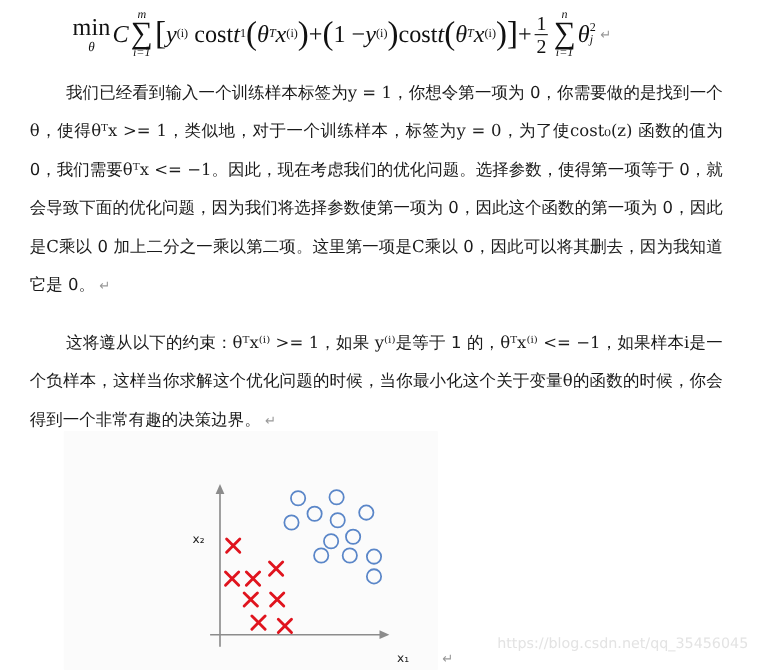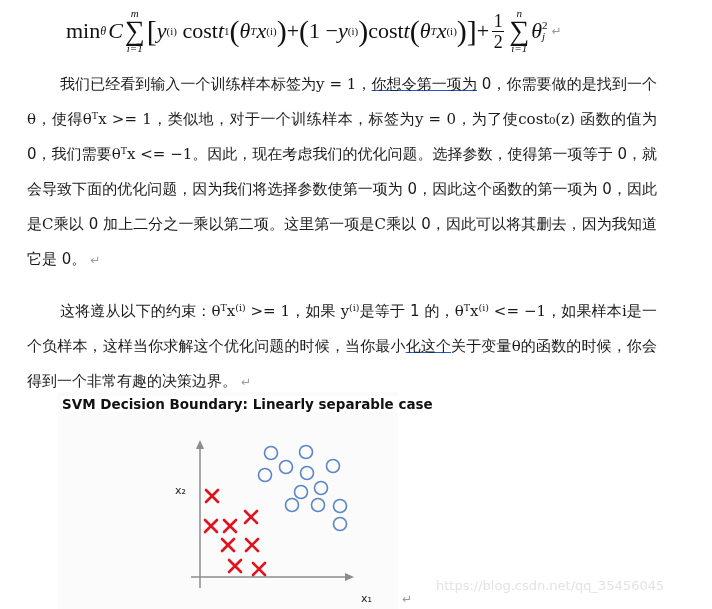--- a/index.html
+++ b/index.html
@@ -7,57 +7,57 @@
     width: 712px; height: 609px; position: relative; overflow: hidden;
     font-family: "DejaVu Serif", "Liberation Serif", serif;
     color: #111111;
   }
   .formula {
     position: absolute; left: 66px; top: 6px; height: 50px;
     font-family: "Liberation Serif", serif; font-size: 22px;
     display: flex; align-items: center; white-space: nowrap; color: #111;
   }
   .formula i { font-style: italic; }
-  .formula .min { display: inline-flex; align-items: center; line-height: 1; margin-right: 2px; }
+  .formula .min { display: inline-flex; flex-direction: column; align-items: center; line-height: 1; margin-right: 2px; }
   .formula .min .sub { font-size: 12px; font-style: italic; }
   .formula .sum { display: inline-flex; flex-direction: column; align-items: center; line-height: 0.9; margin: 0 2px; }
   .formula .sum .lim { font-size: 11px; font-style: italic; }
   .formula .sum .sig { font-size: 28px; }
   .formula sup { font-size: 11px; }
   .formula sub { font-size: 11px; }
   .formula .big { font-size: 30px; font-weight: 300; }
   .formula .frac { display: inline-flex; flex-direction: column; align-items: center; font-size: 18px; line-height: 1; margin: 0 3px; }
   .formula .frac .bar { border-top: 1px solid #111; width: 12px; margin: 1px 0; }
   .ret { color: #9a9a9a; font-family: "DejaVu Sans", sans-serif; font-size: 12px; margin-left: 4px; }
 
   .para {
     position: absolute; left: 27px; width: 630px;
     font-family: "DejaVu Sans", sans-serif; font-size: 15px;
     line-height: 35px; text-indent: 33px; text-align: justify;
     color: #1a1a1a;
   }
   .para .m { font-family: "DejaVu Serif", serif; }
-  .para .ul { text-decoration: underline; text-decoration-color: #2b57c9; }
+  .para .ul { text-decoration-color: #2b57c9; }
   .p1 { top: 67px; }
   .p2 { top: 294px; }
 
   .figure {
     position: absolute; left: 58px; top: 392px; width: 340px; height: 217px;
     background: #fbfbfb;
   }
   .fig-title {
     position: absolute; left: 4px; top: 4px;
     font-family: "DejaVu Sans", sans-serif; font-weight: bold; font-size: 13.5px;
     color: #111; background: #fff; white-space: nowrap;
   }
   .figure svg { position: absolute; left: 0; top: 0; }
   .axis-label { font-family: "DejaVu Sans", sans-serif; font-size: 11px; fill: #222; }
 
   .watermark {
-    position: absolute; left: 436px; top: 578px;
+    position: absolute; left: 452px; top: 578px;
     font-family: "DejaVu Sans", sans-serif; font-size: 13px; color: #e3e3e3;
     white-space: nowrap;
   }
   .fig-ret { position: absolute; left: 398px; top: 592px; }
 </style>
 </head>
 <body>
 
 <div class="formula">
   <span class="min">
@@ -171,17 +171,16 @@
         <circle cx="249" cy="81" r="6.5" fill="none" stroke="#5a86c8" stroke-width="1.6"></circle>
         <circle cx="275" cy="74" r="6.5" fill="none" stroke="#5a86c8" stroke-width="1.6"></circle>
         <circle cx="263" cy="96" r="6.5" fill="none" stroke="#5a86c8" stroke-width="1.6"></circle>
         <circle cx="243" cy="100" r="6.5" fill="none" stroke="#5a86c8" stroke-width="1.6"></circle>
         <circle cx="234" cy="113" r="6.5" fill="none" stroke="#5a86c8" stroke-width="1.6"></circle>
         <circle cx="260" cy="113" r="6.5" fill="none" stroke="#5a86c8" stroke-width="1.6"></circle>
         <circle cx="282" cy="114" r="6.5" fill="none" stroke="#5a86c8" stroke-width="1.6"></circle>
         <circle cx="282" cy="132" r="6.5" fill="none" stroke="#5a86c8" stroke-width="1.6"></circle>
       </g>
   </svg>
-  <div class="fig-title">SVM Decision Boundary: Linearly separable case</div>
 </div>
 <span class="ret fig-ret">↵</span>
 
 <div class="watermark">https://blog.csdn.net/qq_35456045</div>
 
 </body></html>

